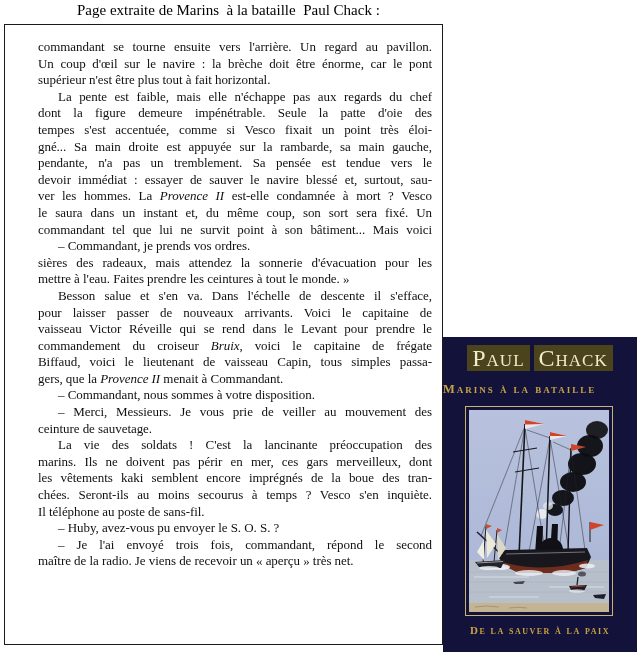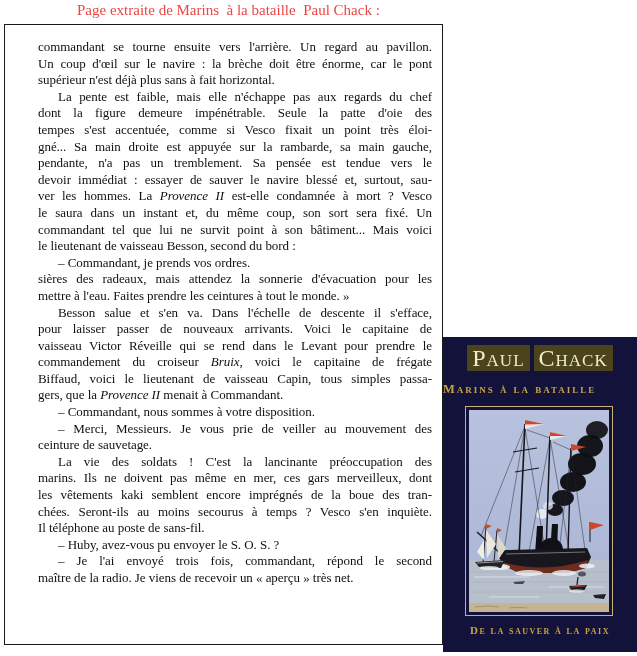--- a/index.html
+++ b/index.html
@@ -9,21 +9,21 @@
     height: 656px;
     background: #ffffff;
     overflow: hidden;
     font-family: "Liberation Serif", serif;
   }
   .header-title {
     position: absolute;
     left: 77px;
     top: 2px;
     font-size: 15px;
-    color: #ef4444;
+    color: #000000;
     white-space: pre;
   }
   .text-box {
     position: absolute;
     left: 4px;
     top: 24px;
     width: 437px;
     height: 619px;
     border: 1px solid var(--box-border, #1a1a1a);
     background: #ffffff;
@@ -110,45 +110,44 @@
 <body>
 
 <div class="page">
 
   <div class="header-title">Page extraite de Marins  à la bataille  Paul Chack :</div>
 
   <div class="text-box">
     <div class="text-lines">
         <div class="line"><span>commandant se tourne ensuite vers l'arrière. Un regard au pavillon.</span></div>
         <div class="line"><span>Un coup d'œil sur le navire : la brèche doit être énorme, car le pont</span></div>
-        <div class="line last"><span>supérieur n'est déjà plus sans à fait horizontal.</span></div>
+        <div class="line last"><span>supérieur n'est être plus tout à fait horizontal.</span></div>
         <div class="line indent"><span>La pente est faible, mais elle n'échappe pas aux regards du chef</span></div>
         <div class="line"><span>dont la figure demeure impénétrable. Seule la patte d'oie des</span></div>
         <div class="line"><span>tempes s'est accentuée, comme si Vesco fixait un point très éloi-</span></div>
         <div class="line"><span>gné... Sa main droite est appuyée sur la rambarde, sa main gauche,</span></div>
         <div class="line"><span>pendante, n'a pas un tremblement. Sa pensée est tendue vers le</span></div>
         <div class="line"><span>devoir immédiat : essayer de sauver le navire blessé et, surtout, sau-</span></div>
         <div class="line"><span>ver les hommes. La </span><em>Provence II</em><span> est-elle condamnée à mort ? Vesco</span></div>
         <div class="line"><span>le saura dans un instant et, du même coup, son sort sera fixé. Un</span></div>
         <div class="line"><span>commandant tel que lui ne survit point à son bâtiment... Mais voici</span></div>
-        <div class="line last"><span>le lieutenant de vaisseau Besson, second du bord :</span></div>
         <div class="line indent last"><span>– Commandant, je prends vos ordres.</span></div>
         <div class="line"><span>sières des radeaux, mais attendez la sonnerie d'évacuation pour les</span></div>
         <div class="line last"><span>mettre à l'eau. Faites prendre les ceintures à tout le monde. »</span></div>
         <div class="line indent"><span>Besson salue et s'en va. Dans l'échelle de descente il s'efface,</span></div>
         <div class="line"><span>pour laisser passer de nouveaux arrivants. Voici le capitaine de</span></div>
         <div class="line"><span>vaisseau Victor Réveille qui se rend dans le Levant pour prendre le</span></div>
         <div class="line"><span>commandement du croiseur </span><em>Bruix</em><span>, voici le capitaine de frégate</span></div>
         <div class="line"><span>Biffaud, voici le lieutenant de vaisseau Capin, tous simples passa-</span></div>
         <div class="line last"><span>gers, que la </span><em>Provence II</em><span> menait à Commandant.</span></div>
         <div class="line indent last"><span>– Commandant, nous sommes à votre disposition.</span></div>
         <div class="line indent"><span>– Merci, Messieurs. Je vous prie de veiller au mouvement des</span></div>
         <div class="line last"><span>ceinture de sauvetage.</span></div>
         <div class="line indent"><span>La vie des soldats ! C'est la lancinante préoccupation des</span></div>
-        <div class="line"><span>marins. Ils ne doivent pas même en mer, ces gars merveilleux, dont</span></div>
+        <div class="line"><span>marins. Ils ne doivent pas périr en mer, ces gars merveilleux, dont</span></div>
         <div class="line"><span>les vêtements kaki semblent encore imprégnés de la boue des tran-</span></div>
         <div class="line"><span>chées. Seront-ils au moins secourus à temps ? Vesco s'en inquiète.</span></div>
         <div class="line last"><span>Il téléphone au poste de sans-fil.</span></div>
         <div class="line indent last"><span>– Huby, avez-vous pu envoyer le S. O. S. ?</span></div>
         <div class="line indent"><span>– Je l'ai envoyé trois fois, commandant, répond le second</span></div>
         <div class="line last"><span>maître de la radio. Je viens de recevoir un « aperçu » très net.</span></div>
       </div>
   </div>
 
   <div class="cover">

